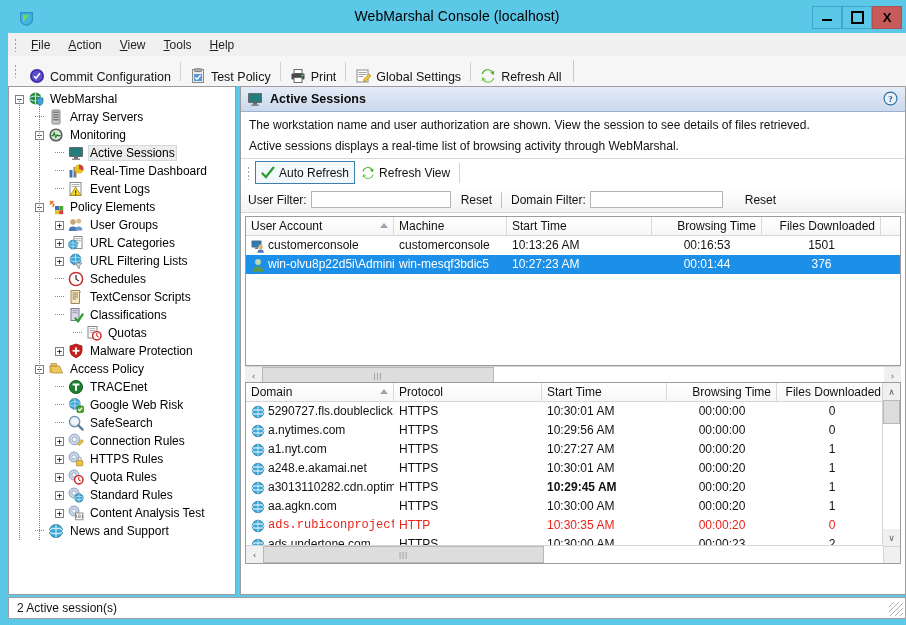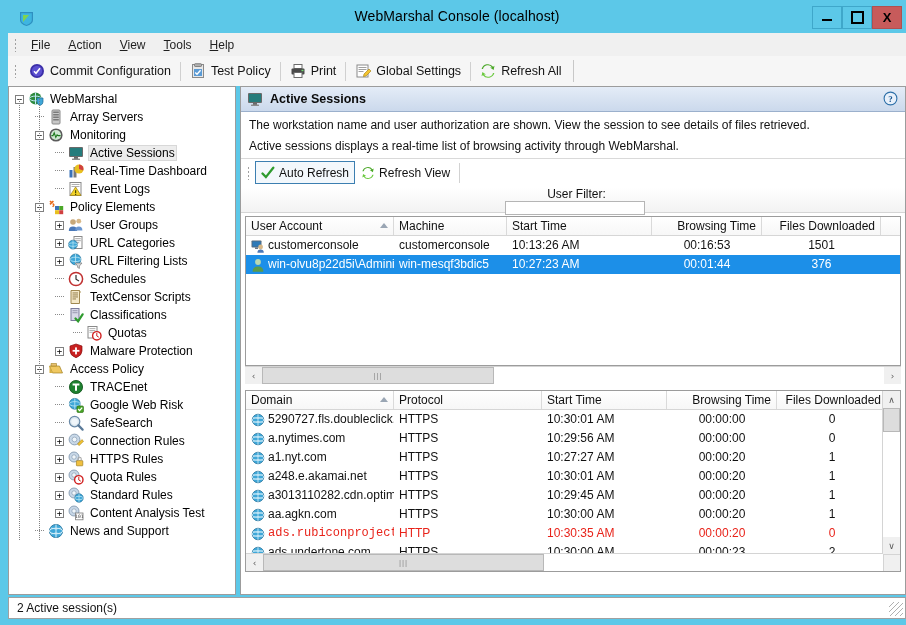--- a/index.html
+++ b/index.html
@@ -58,21 +58,21 @@
   }
   .menu-item u{text-decoration:underline;}
   
   .toolbar{
     position:absolute;left:4px;top:52px;width:898px;height:30px;
     background:#F6F6F6;
     border-bottom:1px solid #D9D9D9;
     display:flex;align-items:center;
   }
   .tb-btn{
-    display:flex;align-items:center;height:26px;padding:0 7px;cursor:default;
+    display:flex;align-items:flex-end;height:26px;padding:0 7px;cursor:default;
     font-size:12.5px;color:#141414;white-space:nowrap;
   }
   .tb-sep{width:1px;height:19px;background:#D0D0D0;margin:0 2px;}
   .tb-end{width:1px;height:22px;background:#C8C8C8;margin-left:4px;}
   .tb-ico{width:16px;height:16px;margin-right:5px;flex:0 0 16px;}
   
   .body-area{
     position:absolute;left:4px;top:82px;width:898px;height:509px;
     background:#fff;
   }
@@ -130,21 +130,20 @@
     font-size:12px;color:#111;cursor:default;white-space:nowrap;
   }
   .ab-btn.active{border:1px solid #3C7FB1;background:#F3F8FC;padding:0 5px;}
   .ab-ico{width:14px;height:14px;margin-right:4px;flex:0 0 14px;}
   .ab-end{width:1px;height:20px;background:#D2D2D2;margin-left:3px;}
   .filter-row{
     position:absolute;left:0;top:100px;right:0;height:25px;
     display:flex;align-items:center;
     background:linear-gradient(to bottom,#FFFFFF 0%,#F3F3F3 100%);
     border-bottom:1px solid #D5D5D5;
-    flex-direction:column;
   }
   .filter-row .flabel{font-size:12px;color:#111;margin-left:7px;}
   .filter-inp{
     height:17px;background:#fff;border:1px solid #B5B5B5;box-sizing:border-box;
     margin-left:4px;font-size:11px;padding:0 2px;color:#000;
   }
   .flink{font-size:12px;color:#111;cursor:default;}
   .vsep{width:1px;height:16px;background:#C3C3C3;}
   
   .grid{
@@ -681,21 +680,21 @@
           </div>
       </div>
       <div class="hscroll" style="left:4px;top:279px;width:656px;">
         <div class="sb-arrow">‹</div>
         <div class="sb-track">
           <div class="sb-thumb" style="left:0;width:232px;">|||</div>
         </div>
         <div class="sb-arrow">›</div>
       </div>
 
-      <div class="grid" style="left:4px;top:303px;width:656px;height:182px;">
+      <div class="grid" style="left:4px;top:295px;width:656px;height:182px;">
         <div style="position:absolute;left:0;top:0;right:17px;bottom:17px;overflow:hidden;">
           <div class="ghead" id="domains-head">
               <div class="gh" style="width: 148px; flex: 0 0 148px;"><span>Domain</span><span class="sortarrow"></span></div>
               <div class="gh" style="width: 148px; flex: 0 0 148px;"><span>Protocol</span></div>
               <div class="gh" style="width: 125px; flex: 0 0 125px;"><span>Start Time</span></div>
               <div class="gh r" style="width: 110px; flex: 0 0 110px;"><span>Browsing Time</span></div>
               <div class="gh r" style="width: 110px; flex: 0 0 110px;"><span>Files Downloaded</span></div>
             </div>
           <div id="domains-body">
               <div class="grow">
@@ -762,21 +761,21 @@
                 <div class="gc withicon" style="width: 148px; flex: 0 0 148px;">
                   <span class="ri"><svg width="14" height="14" viewBox="0 0 14 14">
                       <circle cx="7" cy="7" r="5.8" fill="#3FA7D8" stroke="#1C6B95" stroke-width=".7"></circle>
                       <ellipse cx="7" cy="7" rx="5.8" ry="2.4" fill="none" stroke="#D8F0FA" stroke-width=".8"></ellipse>
                       <path d="M7 1.2 v11.6" stroke="#D8F0FA" stroke-width=".8"></path>
                       <path d="M2 4.6 q5 1.8 10 0 M2 9.4 q5 -1.8 10 0" fill="none" stroke="#D8F0FA" stroke-width=".7"></path>
                     </svg></span>
                   <span>a3013110282.cdn.optimi...</span>
                 </div>
                 <div class="gc" style="width: 148px; flex: 0 0 148px;">HTTPS</div>
-                <div class="gc" style="width: 125px; flex: 0 0 125px;">10:29:45 AM</div>
+                <div class="gc" style="width: 125px; flex: 0 0 125px; font-weight: bold;">10:29:45 AM</div>
                 <div class="gc r" style="width: 110px; flex: 0 0 110px;">00:00:20</div>
                 <div class="gc r" style="width: 110px; flex: 0 0 110px;">1</div>
               </div>
               <div class="grow">
                 <div class="gc withicon" style="width: 148px; flex: 0 0 148px;">
                   <span class="ri"><svg width="14" height="14" viewBox="0 0 14 14">
                       <circle cx="7" cy="7" r="5.8" fill="#3FA7D8" stroke="#1C6B95" stroke-width=".7"></circle>
                       <ellipse cx="7" cy="7" rx="5.8" ry="2.4" fill="none" stroke="#D8F0FA" stroke-width=".8"></ellipse>
                       <path d="M7 1.2 v11.6" stroke="#D8F0FA" stroke-width=".8"></path>
                       <path d="M2 4.6 q5 1.8 10 0 M2 9.4 q5 -1.8 10 0" fill="none" stroke="#D8F0FA" stroke-width=".7"></path>

